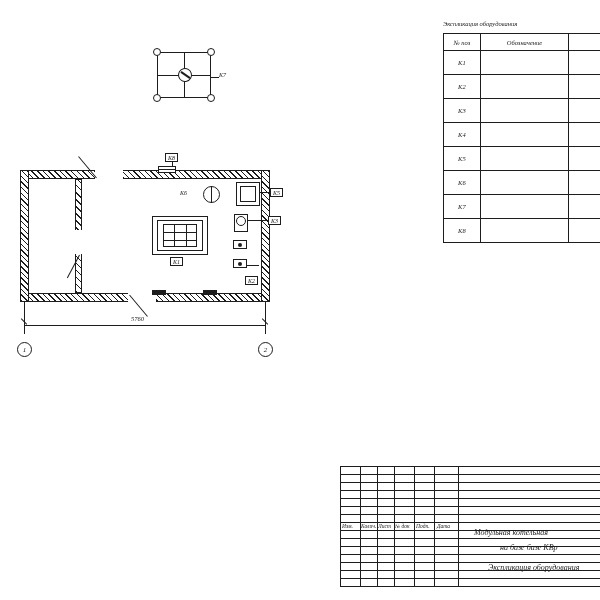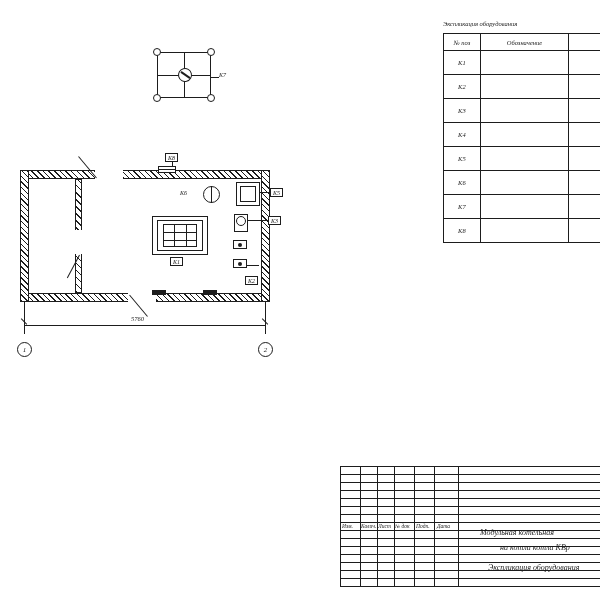--- a/index.html
+++ b/index.html
@@ -263,18 +263,18 @@
     <div class="ln vln" style="left:94px; top:0; height:120px;"></div>
     <div class="ln vln" style="left:118px; top:0; height:120px;"></div>
 
     <div class="stamp-txt" style="left:2px;  top:57px;">Изм.</div>
     <div class="stamp-txt" style="left:21px; top:57px;">Колич.</div>
     <div class="stamp-txt" style="left:38px; top:57px;">Лист</div>
     <div class="stamp-txt" style="left:55px; top:57px;">№ док</div>
     <div class="stamp-txt" style="left:76px; top:57px;">Подп.</div>
     <div class="stamp-txt" style="left:97px; top:57px;">Дата</div>
 
-    <div class="stamp-main" style="left:140px; top:62px;text-align:right;">Модульная котельная</div>
-    <div class="stamp-main" style="left:160px; top:77px;">на котла котла КВр</div>
+    <div class="stamp-main" style="left:134px; top:62px;text-align:right;">Модульная котельная</div>
+    <div class="stamp-main" style="left:160px; top:77px;">на базе базе КВр</div>
     <div class="stamp-main" style="left:148px; top:97px;">Экспликация оборудования</div>
   </div>
 
 </div>
 
 </body></html>

